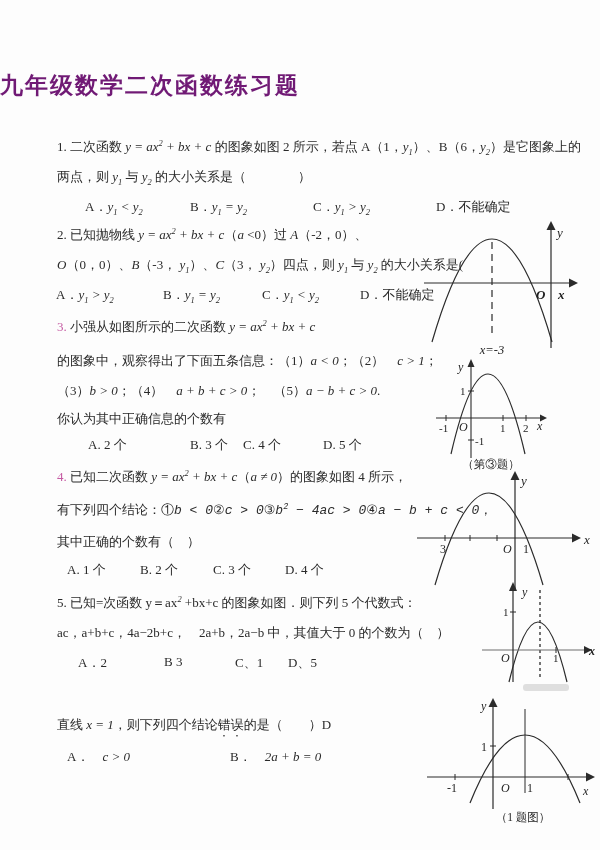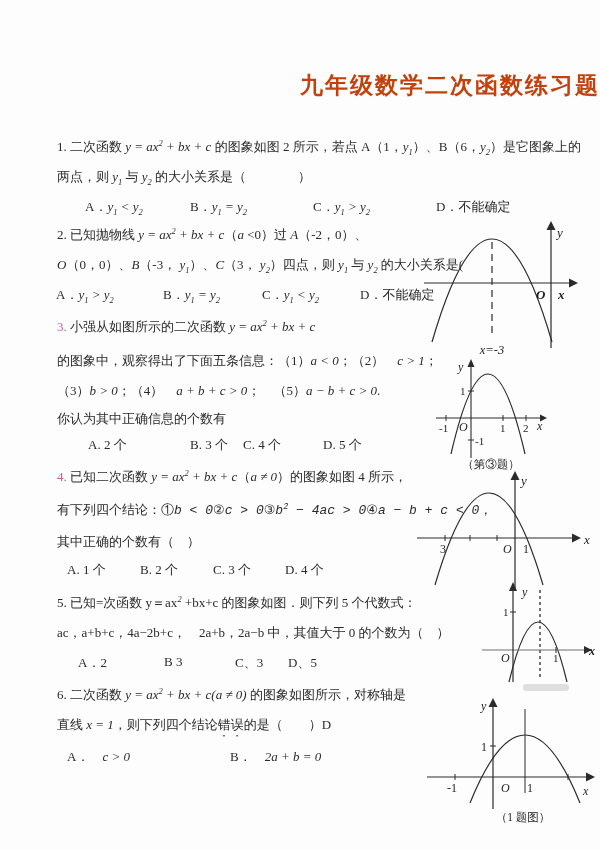--- a/index.html
+++ b/index.html
@@ -4,22 +4,22 @@
 <style>
   html,body { margin:0; padding:0; background:#ffffff; }
   .page {
     position:relative; width:600px; height:850px; overflow:hidden;
     background:#fdfdfd; color:#2a2a2a;
     font-family:"Liberation Serif","DejaVu Serif",serif;
     font-size:13px;
   }
   .doc-title {
     position:absolute; top:70px; left:0; width:600px;
-    text-align:right; font-size:23px; font-weight:bold; letter-spacing:2px;
-    color:#c2410c;
+    text-align:left; font-size:23px; font-weight:bold; letter-spacing:2px;
+    color:#701a75;
   }
   .ln { position:absolute; left:57px; white-space:nowrap; line-height:17px; }
   .opt { position:absolute; white-space:nowrap; }
   .seg-t { font-style:normal; }
   .seg-r { font-style:normal; }
   .seg-m { font-style:italic; }
   .seg-num { color:#c55ba3; }
   .seg-em {
     -webkit-text-emphasis:filled dot; -webkit-text-emphasis-position:under right;
     text-emphasis:filled dot; text-emphasis-position:under right;
@@ -78,25 +78,24 @@
     <span class="opt" style="top:561px;left:140px;"><span class="seg-t">B. 2 个</span></span>
     <span class="opt" style="top:561px;left:213px;"><span class="seg-t">C. 3 个</span></span>
     <span class="opt" style="top:561px;left:285px;"><span class="seg-t">D. 4 个</span></span>
   </div>
 
   <div class="ln" style="top:594px;"><span class="seg-t">5. 已知=次函数 </span><span class="seg-r">y＝ax</span><sup class="seg-m">2</sup><span class="seg-r"> +bx+c</span><span class="seg-t"> 的图象如图．则下列 5 个代数式：</span></div>
   <div class="ln" style="top:624px;"><span class="seg-r">ac，a+b+c，4a−2b+c，　2a+b，2a−b </span><span class="seg-t">中，其值大于 0 的个数为（　）</span></div>
   <div>
     <span class="opt" style="top:654px;left:78px;"><span class="seg-t">A．2</span></span>
     <span class="opt" style="top:654px;left:164px;"><span class="seg-t">B 3</span></span>
-    <span class="opt" style="top:654px;left:235px;"><span class="seg-t">C、3</span></span>
+    <span class="opt" style="top:654px;left:235px;"><span class="seg-t">C、1</span></span>
     <span class="opt" style="top:654px;left:288px;"><span class="seg-t">D、5</span></span>
   </div>
 
-  <div class="ln" style="top:686px;"><span class="seg-t">6. 二次函数 </span><span class="seg-m">y = ax</span><sup class="seg-m">2</sup><span class="seg-m"> + bx + c(a ≠ 0)</span><span class="seg-t"> 的图象如图所示，对称轴是</span></div>
   <div class="ln" style="top:716px;"><span class="seg-t">直线 </span><span class="seg-m">x = 1</span><span class="seg-t">，则下列四个结论</span><span class="seg-em">错误</span><span class="seg-t">的是（　　）D</span></div>
   <div>
     <span class="opt" style="top:748px;left:67px;"><span class="seg-t">A．　</span><span class="seg-m">c &gt; 0</span></span>
     <span class="opt" style="top:748px;left:230px;"><span class="seg-t">B．　</span><span class="seg-m">2a + b = 0</span></span>
   </div>
 
   <div class="graph" style="left:420px;top:220px;">
     <svg width="165" height="138" viewBox="0 0 165 138">
       <path d="M 12 122 Q 72 -84 132 122" fill="none" stroke="#2b2b2b" stroke-width="1.2"></path>
       <line x1="72" y1="22" x2="72" y2="116" stroke="#2b2b2b" stroke-width="1.2" stroke-dasharray="7 5"></line>

